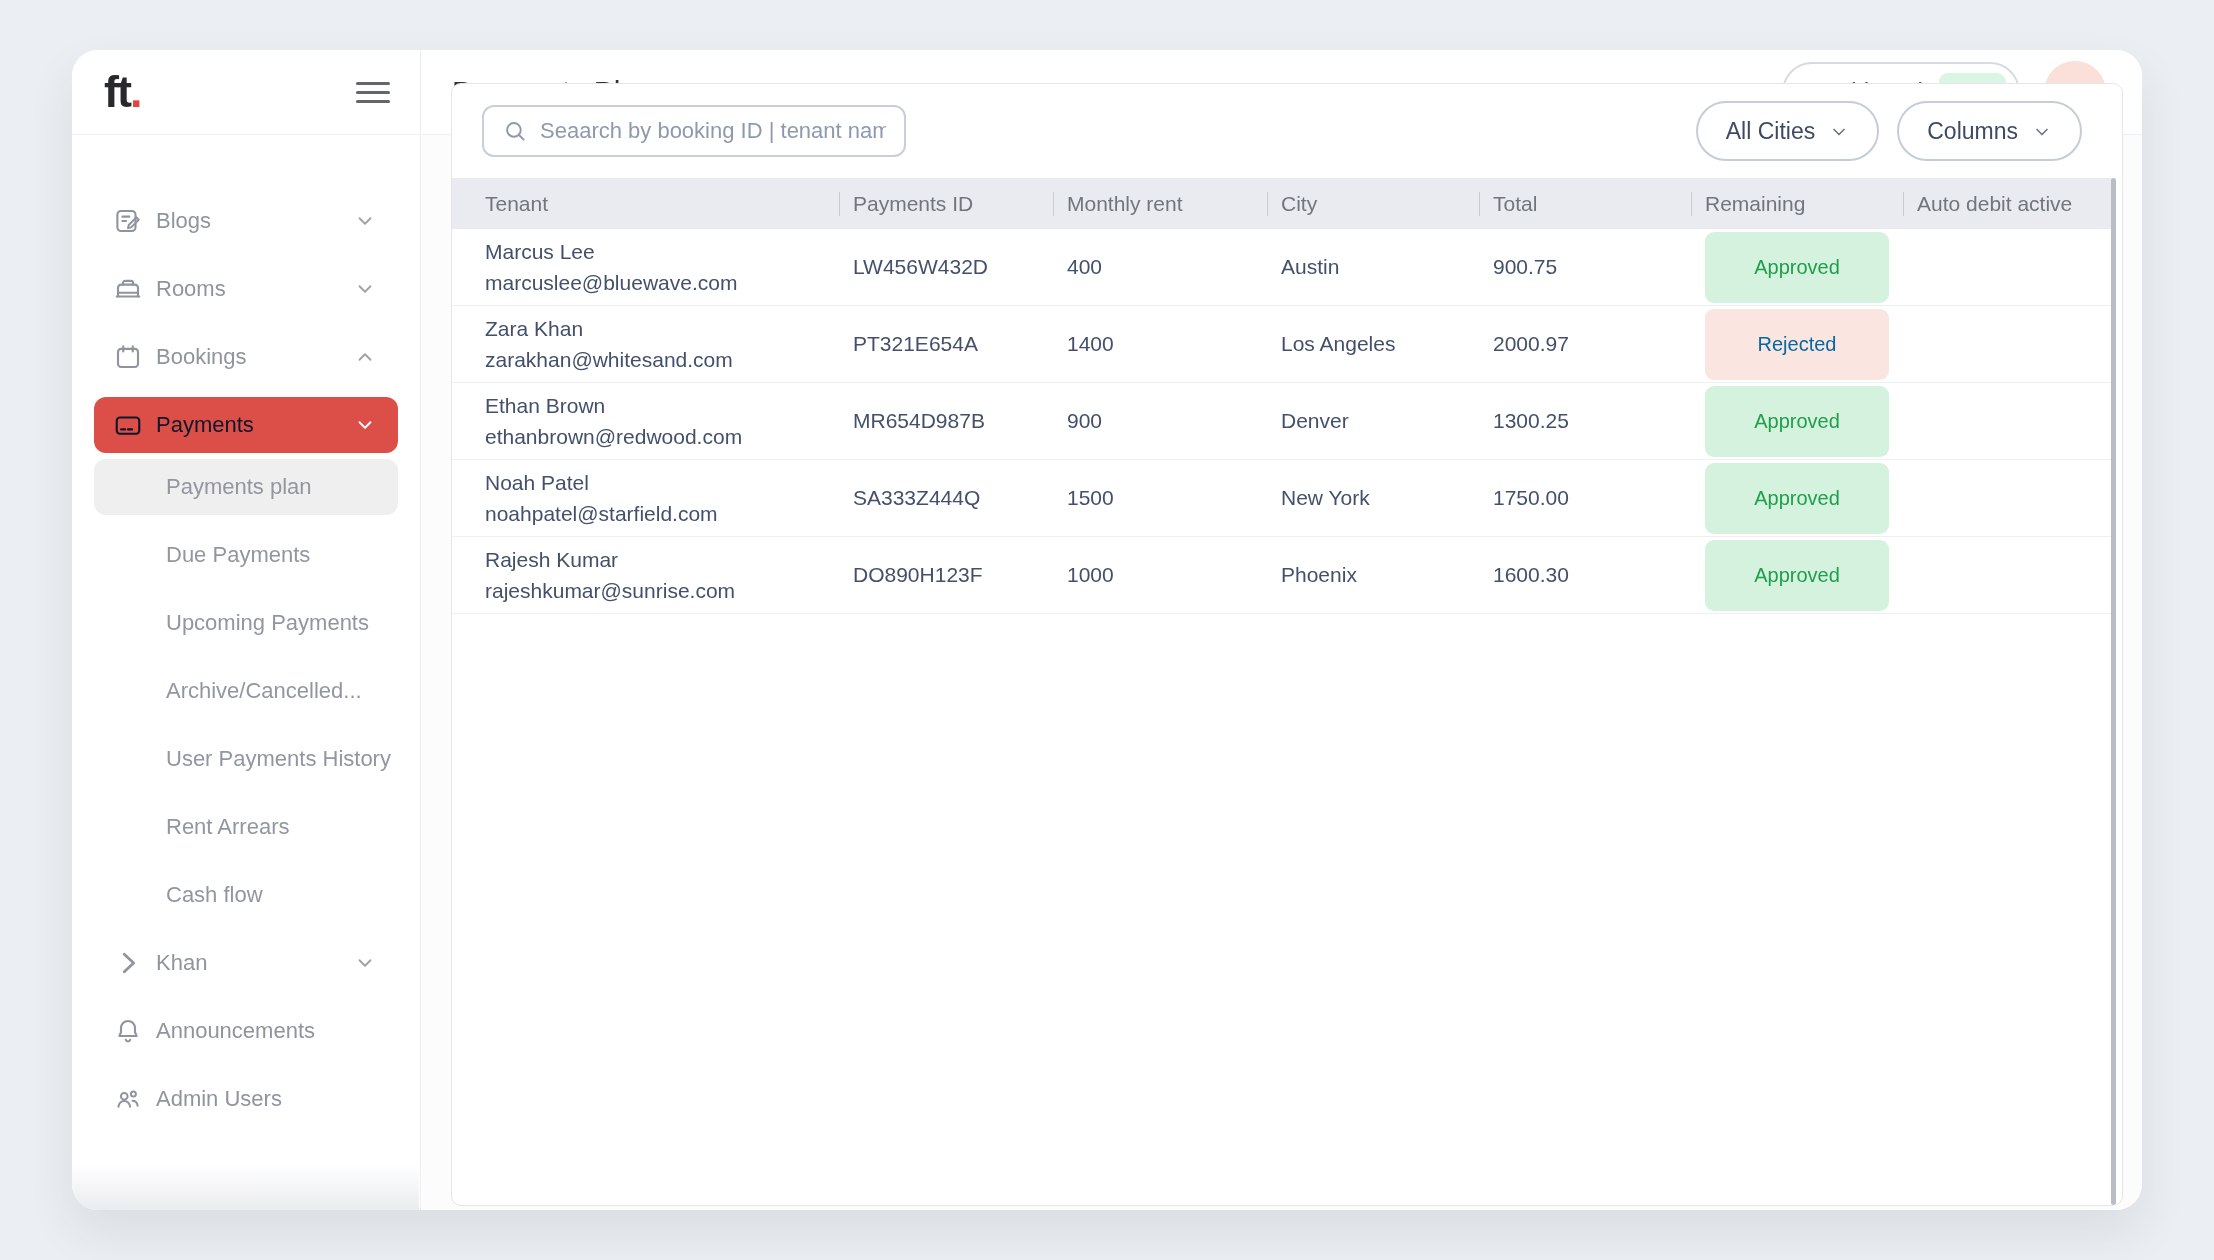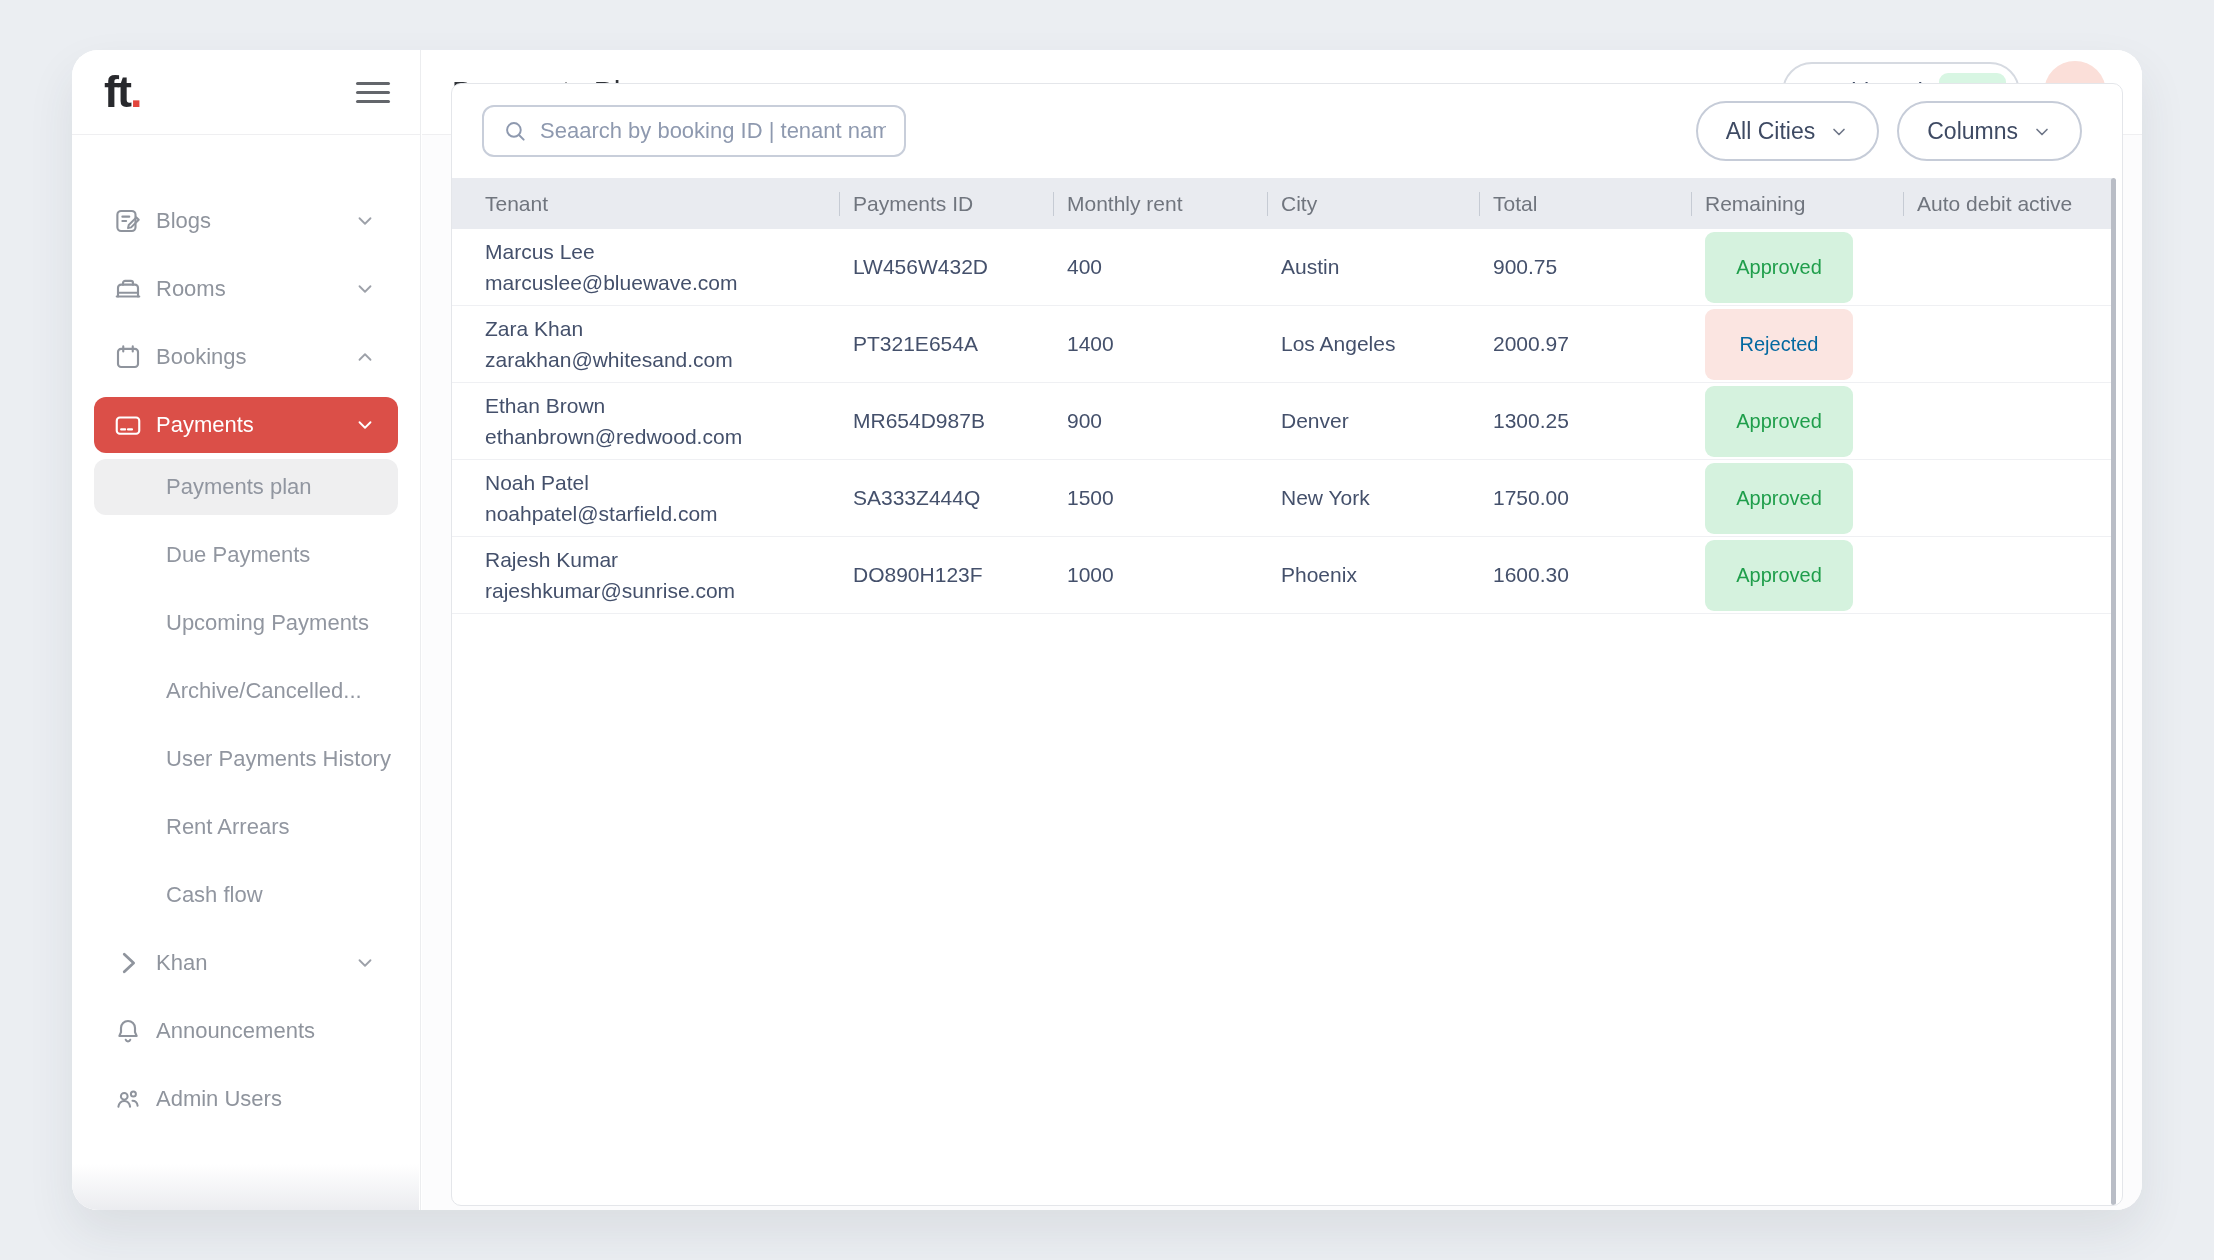--- a/index.html
+++ b/index.html
@@ -40,21 +40,21 @@
     height:68px; margin:0 22px; border-radius:12px;
     display:flex; align-items:center; gap:12px;
     padding:0 22px 0 18px; color:#8F949D; font-size:22px; cursor:pointer;
   }
   .nav-item .nicon { width:32px; height:32px; flex:0 0 32px; display:flex; align-items:center; justify-content:center; }
   .nav-item .nicon svg { width:30px; height:30px; }
   .nav-item .nlabel { flex:1; }
   .nav-item .chev { width:22px; height:22px; color:#9DA1A9; }
   .nav-item .chev svg { width:22px; height:22px; }
   .nav-item.active {
-    background:#DB4F48; color:#ffffff; height:56px; margin-top:6px; margin-bottom:6px;
+    background:#DB4F48; color:#0f172a; height:56px; margin-top:6px; margin-bottom:6px;
   }
   .nav-item.active .chev { color:#fff; }
   .nav-sub {
     height:68px; margin:0 22px; border-radius:12px;
     display:flex; align-items:center; padding-left:72px;
     color:#9196A0; font-size:22px; cursor:pointer;
   }
   .nav-sub.selected { background:#EFEFF0; height:56px; margin-top:6px; margin-bottom:6px; }
   
   .main { position:absolute; left:350px; top:0; right:0; bottom:0; background:#FCFCFD; }
@@ -116,21 +116,21 @@
   .thead .th:not(:first-child)::before {
     content:''; position:absolute; left:0; top:50%; transform:translateY(-50%);
     width:1px; height:24px; background:#C6CBD4;
   }
   .trow { height:77px; border-bottom:1px solid #EFF0F3; font-size:21px; color:#44506B; cursor:pointer; }
   .trow .td { padding-left:14px; }
   .trow .td:first-child { padding-left:33px; }
   .tenant-name { line-height:31px; }
   .tenant-email { line-height:31px; }
   .badge {
-    display:inline-block; width:148px; text-align:center; padding:24px 0;
+    display:inline-block; width:184px; text-align:center; padding:24px 0;
     border-radius:9px; font-size:20px;
   }
   .badge.approved { background:#D5F2DE; color:#1F9E4B; }
   .badge.rejected { background:#FBE5E1; color:#0369a1; }
   .vscroll-thumb {
     position:absolute; right:6px; top:94px; bottom:0; width:5px;
     background:#B9BDC6; border-radius:3px;
   }
 </style>
 </head>

